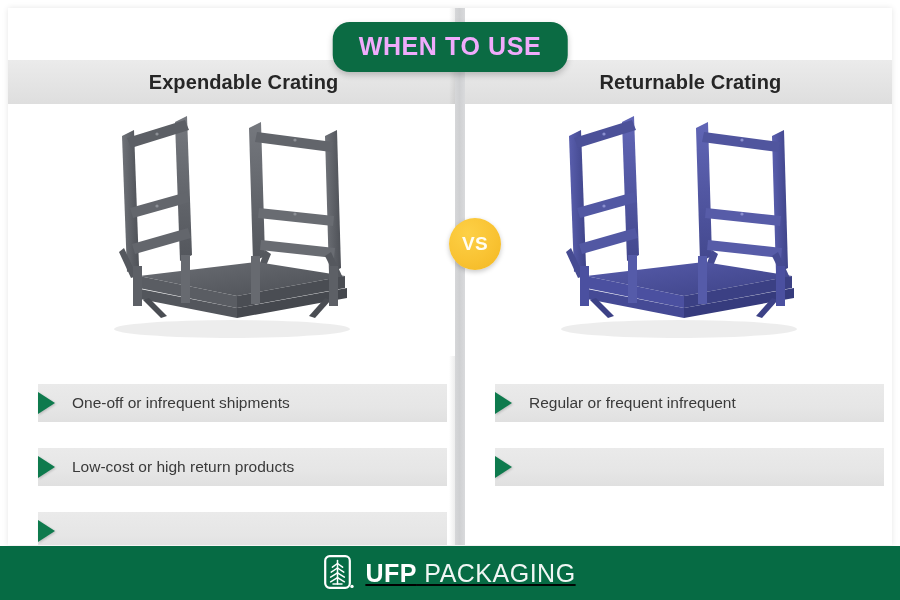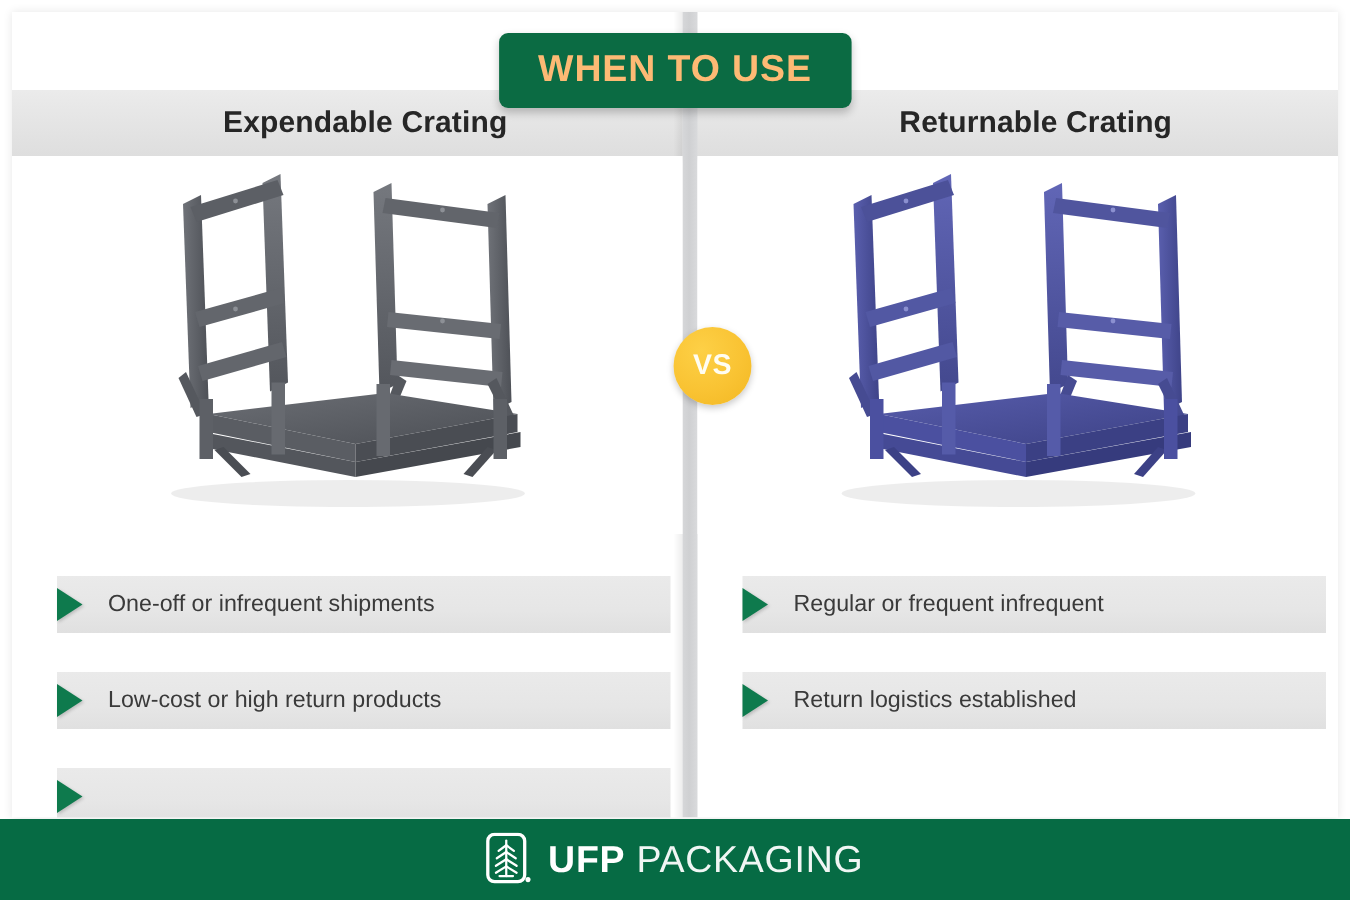--- a/index.html
+++ b/index.html
@@ -43,22 +43,22 @@
     font-size:20px;font-weight:bold;color:#262626;text-align:center;
     letter-spacing:.1px;
     padding-left:12px;
   }
   .col-title.left{left:0;width:447px;}
   .col-title.right{left:457px;width:427px;}
 
   
   .pill{
     position:absolute;left:50%;top:14px;transform:translateX(-50%);
-    background:#0b6b43;color:#fdba74;
-    padding:10px 26px 11px;border-radius:6px;
+    background:#0b6b43;color:#f0abfc;
+    padding:10px 26px 11px;border-radius:17px;
     font-size:25px;font-weight:bold;letter-spacing:.6px;
     box-shadow:0 3px 6px rgba(0,0,0,.22);
     white-space:nowrap;
     z-index:6;
   }
 
   
   .img-zone{position:absolute;top:96px;height:252px;background:#ffffff;}
   .img-zone.left{left:0;width:447px;}
   .img-zone.right{left:457px;width:427px;}
@@ -101,21 +101,21 @@
   }
   .row .txt{
     position:relative;z-index:2;margin-left:17px;
     font-size:15.5px;color:#3a3a3a;white-space:nowrap;
   }
 
   
   .footer{
     position:absolute;left:0;top:546px;width:900px;height:54px;
     background:#066b44;
-    display:flex;align-items:center;justify-content:center;
+    display:flex;align-items:center;justify-content:center;text-decoration:underline;
   }
   .logo{display:flex;align-items:center;gap:11px;}
   .logo-mark{width:30px;height:37px;display:block;}
   .logo-text{font-size:25px;letter-spacing:.5px;white-space:nowrap;}
   .logo-text .b{font-weight:bold;color:#ffffff;}
   .logo-text .l{font-weight:normal;color:#ffffff;opacity:.94;}
 </style>
 </head>
 <body>
 
@@ -259,21 +259,20 @@
 
     <div class="bullets right">
       <div class="row">
         <div class="band"></div>
         <div class="tri"></div>
         <div class="txt">Regular or frequent infrequent</div>
       </div>
       <div class="row">
         <div class="band"></div>
         <div class="tri"></div>
-        <div class="txt">Return logistics established</div>
       </div>
     </div>
 
   </div>
 
   <div class="footer">
     <div class="logo">
       <svg class="logo-mark" viewBox="0 0 30 37" xmlns="http://www.w3.org/2000/svg">
         <rect x="1.2" y="1.2" width="24.6" height="31.6" rx="4.5" ry="4.5" fill="none" stroke="#ffffff" stroke-width="2.2"></rect>
         <g stroke="#ffffff" stroke-width="1.5" stroke-linecap="round" fill="none">

